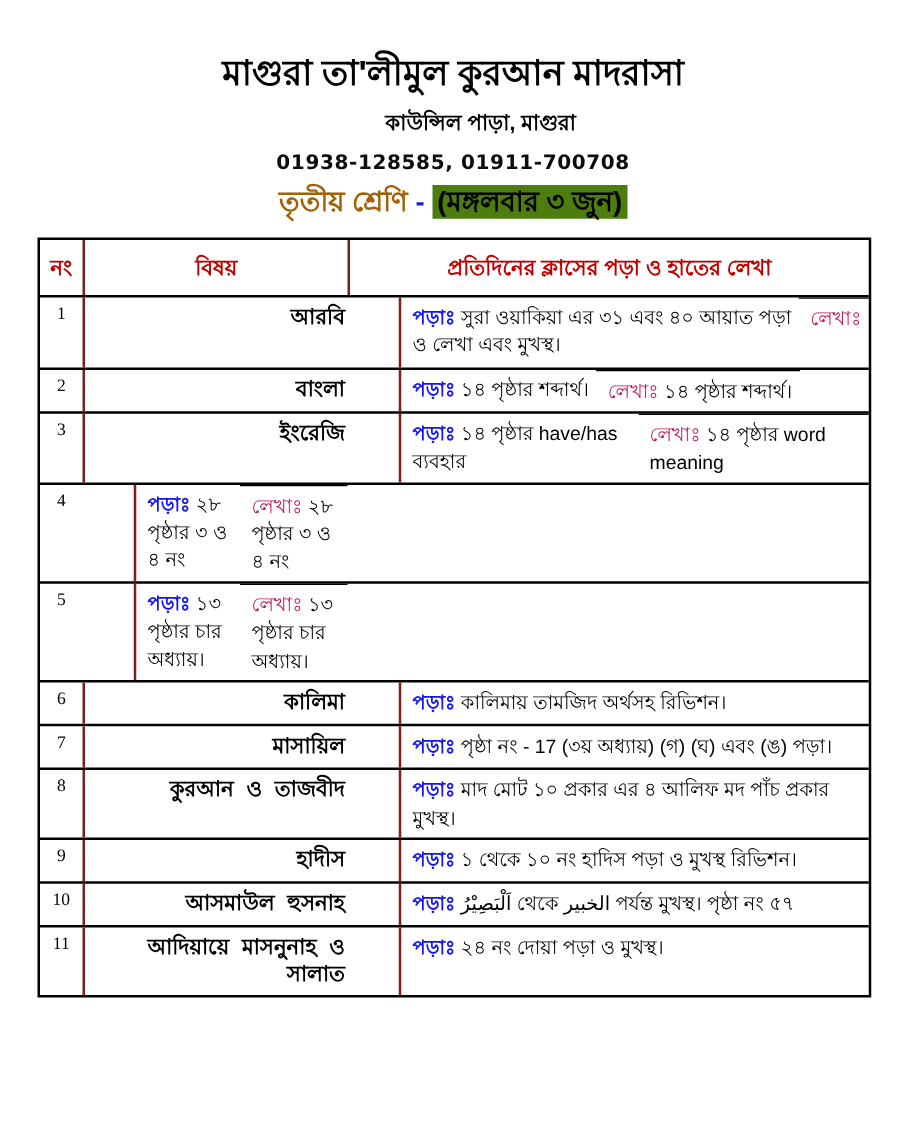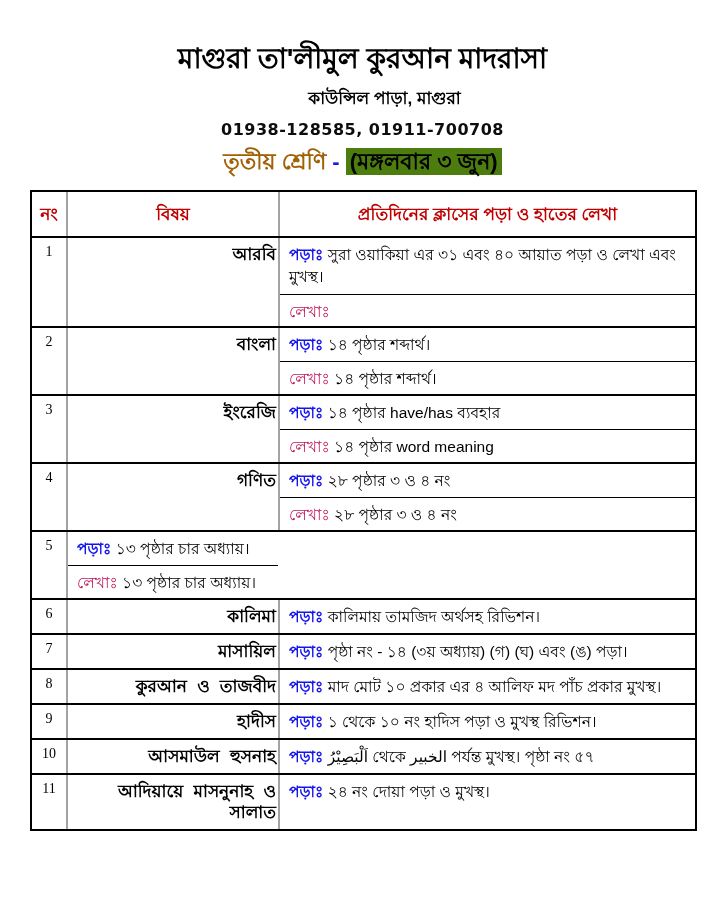--- a/index.html
+++ b/index.html
@@ -18,35 +18,35 @@
   .class-title{color:#a16207;}
   .class-sep{color:#1c1ce0;}
   .class-date{background:#4d7c0f;color:#000;padding:1px 4px;}
 
   .tbl{
     width:667px;margin-left:30px;margin-top:9px;
     border:2px solid #000;box-sizing:border-box;background:#fff;
   }
   .tr{display:grid;grid-template-columns:34px 212px 1fr;border-top:2px solid #000;}
   .tr:first-child{border-top:none;}
-  .td{border-left:2px solid #a3a3a3;box-sizing:border-box;}
+  .td{border-left:2px solid #7f1d1d;box-sizing:border-box;}
   .td:first-child{border-left:none;}
   .tr.head .td{
     color:#c00000;font-weight:bold;font-size:17px;text-align:center;
     padding:9px 2px 7px;
   }
   .td-no{
     text-align:center;font-family:"Liberation Serif", serif;
     font-size:14px;padding-top:6px;
   }
   .td-subject{
     text-align:right;font-weight:bold;font-size:17px;
     padding:7px 2px 4px;line-height:1.25;font-family:Liberation Mono, monospace;
   }
-  .td-details{display:flex;flex-direction:column;}
+  .td-details{display:flex;margin-left:41px;}
   .sub{
     min-height:33px;box-sizing:border-box;
     padding:6px 6px 3px 9px;font-size:15.5px;line-height:1.45;
   }
   .sub + .sub{border-top:1.5px solid #000;}
   .first-data-row .sub-read{min-height:56px;}
   .first-data-row .sub-write{min-height:31px;}
   .lbl-read{color:#1414ee;font-weight:bold;}
   .lbl-write{color:#be185d;font-weight:normal;}
   .detail-text{color:#000;}
@@ -108,21 +108,20 @@
         <span class="detail-text read-text">১৪ পৃষ্ঠার have/has ব্যবহার</span>
       </div>
       <div class="sub sub-write">
         <span class="lbl-write">লেখাঃ</span>
         <span class="detail-text write-text">১৪ পৃষ্ঠার word meaning</span>
       </div>
     </div>
   </div>
     <div class="tr">
     <div class="td td-no">4</div>
-    <div class="td td-subject">গণিত</div>
     <div class="td td-details">
       <div class="sub sub-read">
         <span class="lbl-read">পড়াঃ</span>
         <span class="detail-text read-text">২৮ পৃষ্ঠার ৩ ও ৪ নং</span>
       </div>
       <div class="sub sub-write">
         <span class="lbl-write">লেখাঃ</span>
         <span class="detail-text write-text">২৮ পৃষ্ঠার ৩ ও ৪ নং</span>
       </div>
     </div>
@@ -150,21 +149,21 @@
       </div>
 
     </div>
   </div>
     <div class="tr">
     <div class="td td-no">7</div>
     <div class="td td-subject">মাসায়িল</div>
     <div class="td td-details">
       <div class="sub sub-read">
         <span class="lbl-read">পড়াঃ</span>
-        <span class="detail-text read-text">পৃষ্ঠা নং - ১৪ (৩য় অধ্যায়) (গ) (ঘ) এবং (ঙ) পড়া।</span>
+        <span class="detail-text read-text">পৃষ্ঠা নং - 17 (৩য় অধ্যায়) (গ) (ঘ) এবং (ঙ) পড়া।</span>
       </div>
 
     </div>
   </div>
     <div class="tr">
     <div class="td td-no">8</div>
     <div class="td td-subject">কুরআন ও তাজবীদ</div>
     <div class="td td-details">
       <div class="sub sub-read">
         <span class="lbl-read">পড়াঃ</span>

